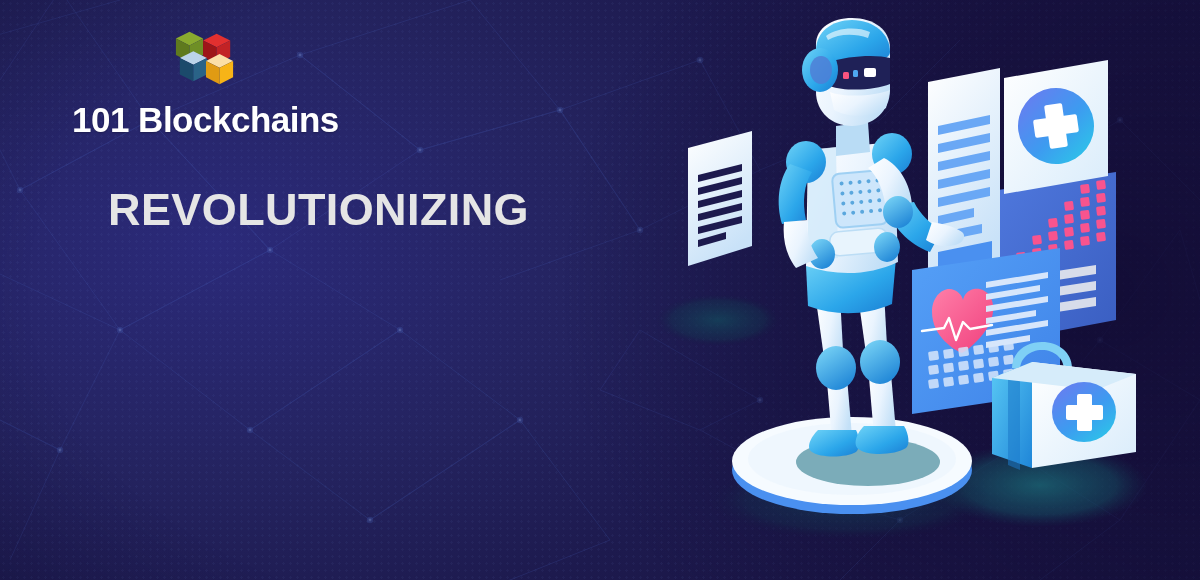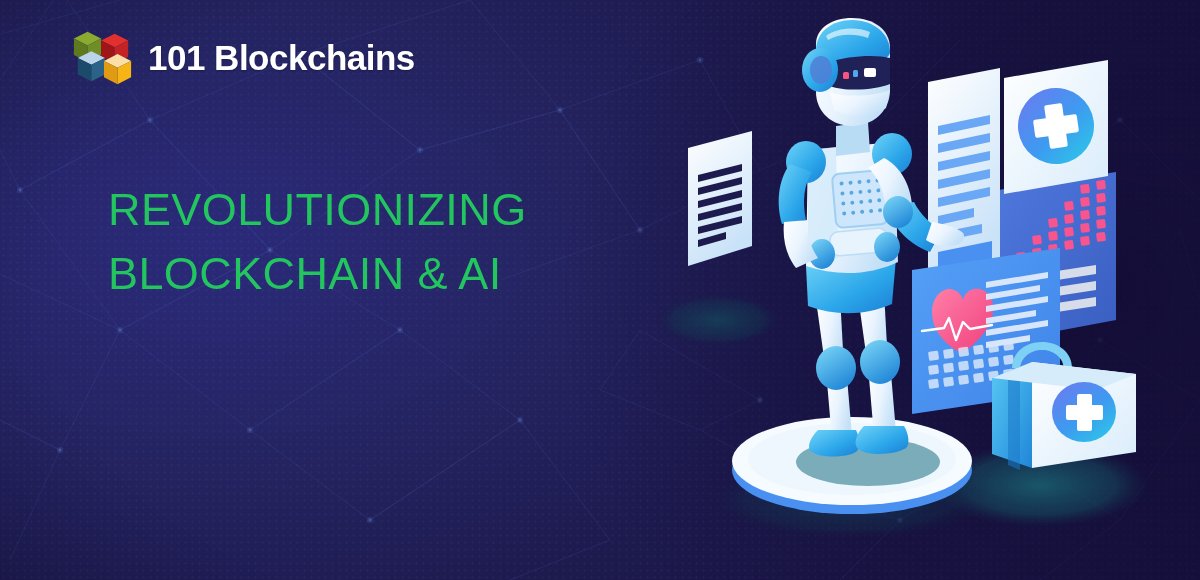--- a/index.html
+++ b/index.html
@@ -43,43 +43,44 @@
     position: absolute; inset: 0;
     background: radial-gradient(ellipse 95% 120% at 50% 50%, rgba(0,0,0,0) 50%, rgba(10,6,36,0.55) 100%);
   }
 
   
   .logo {
     position: absolute;
     left: 72px; top: 26px;
     display: flex; align-items: center; gap: 14px;
     z-index: 6;
+    flex-direction: column;
   }
   .logo-mark { width: 62px; height: 62px; display: block; }
   .logo-text {
     color: #ffffff;
     font-size: 35px;
     font-weight: bold;
     letter-spacing: -0.5px;
     line-height: 1;
     white-space: nowrap;
     text-shadow: 0 1px 2px rgba(0,0,0,.25);
   }
 
   
   .headline {
     position: absolute;
     left: 108px; top: 178px;
     z-index: 6;
     width: 540px;
   }
   .headline-line {
-    color: #22c55e;
+    color: #e5e5e5;
     font-size: 45px;
-    font-weight: normal;
+    font-weight: bold;
     letter-spacing: 0.4px;
     line-height: 1.42;
     white-space: nowrap;
   }
 
   
   .illustration {
     position: absolute;
     left: 640px; top: 0;
     width: 560px; height: 580px;
@@ -174,21 +175,20 @@
         <polygon points="47,29 61,36 47,43 33,36" fill="#fbdfa6"></polygon>
         <polygon points="33,36 47,43 47,60 33,53" fill="#e09b13"></polygon>
         <polygon points="61,36 61,53 47,60 47,43" fill="#f7b417"></polygon>
       </g>
     </svg>
     <div class="logo-text">101 Blockchains</div>
   </div>
 
   <div class="headline">
     <div class="headline-line">REVOLUTIONIZING</div>
-    <div class="headline-line">BLOCKCHAIN &amp; AI</div>
   </div>
 
   <div class="illustration">
     <svg viewBox="0 0 560 580">
       <defs>
         <linearGradient id="gWhite" x1="0" y1="0" x2="1" y2="1">
           <stop offset="0%" stop-color="#ffffff"></stop>
           <stop offset="100%" stop-color="#d9ecfb"></stop>
         </linearGradient>
         <linearGradient id="gPaper" x1="0" y1="0" x2="0.4" y2="1">

